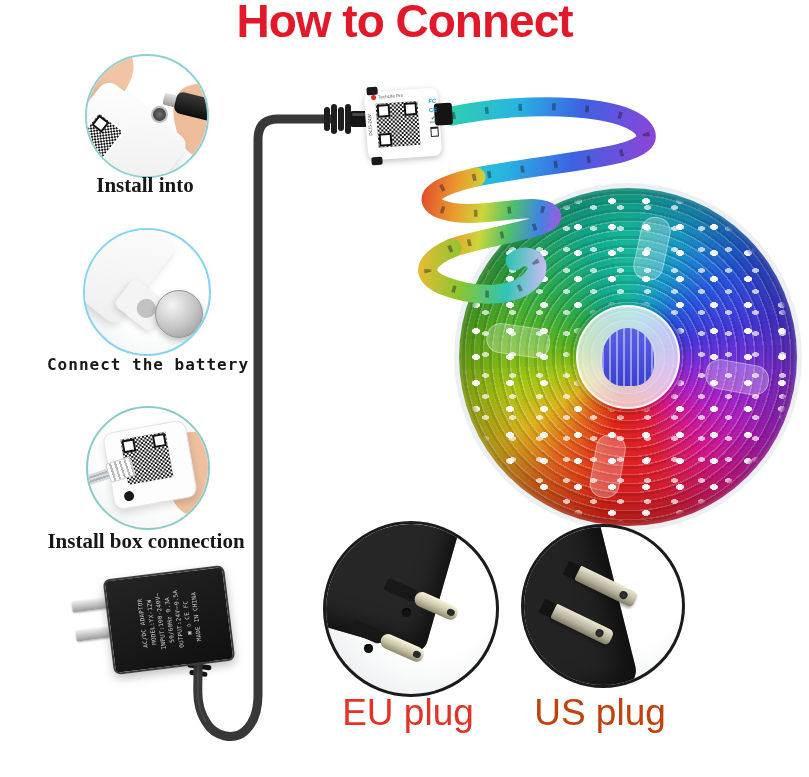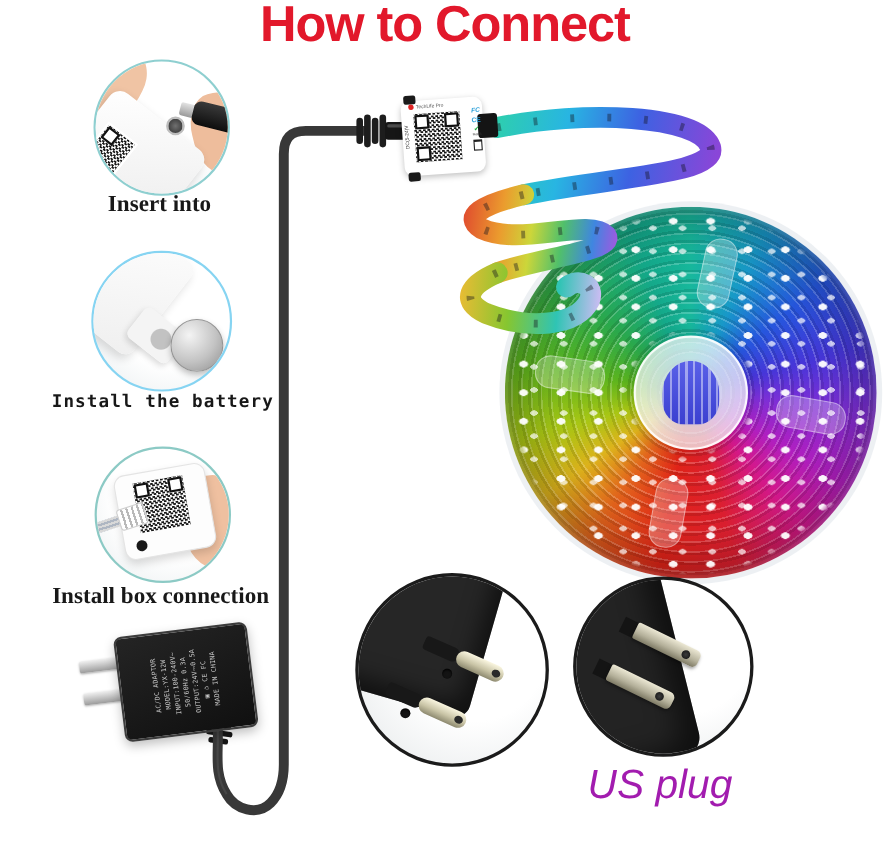--- a/index.html
+++ b/index.html
@@ -184,29 +184,29 @@
     <div class="qr" style="left:-6px;top:60px;width:30px;height:42px;transform:rotate(38deg);border:2px solid #fff;">
         <i class="f tl"></i>
       </div>
     <div class="jack"></div>
     <div class="plug">
         <span class="tip"></span>
         <span class="bod"></span>
       </div>
   </div>
   <div class="caption serifcap cap1">
-    <span>Insert into</span><br>
+    <span>Install into</span><br>
   </div>
 
   <div class="stepcircle c2">
     <div class="remote"></div>
     <div class="tray"></div>
     <div class="batt"></div>
   </div>
-  <div class="caption cap2">Install the battery</div>
+  <div class="caption cap2">Connect the battery</div>
 
   <div class="stepcircle c3">
     <div class="skin" style="right:-14px;top:24px;width:56px;height:84px;transform:rotate(-8deg);background:#efc0a0;"></div>
     <div class="box">
       <div class="qr" style="left:16px;top:8px;width:46px;height:46px;">
           <i class="f tl"></i>
           <i class="f tr"></i>
         </div>
       <div class="btn"></div>
     </div>
@@ -313,27 +313,28 @@
     <div class="dimple d2"></div>
     <div class="pin pinA">
         <span class="base"></span>
         <span class="metal"></span>
       </div>
     <div class="pin pinB">
         <span class="base"></span>
         <span class="metal"></span>
       </div>
   </div>
+  <div class="pluglabel lab-eu" style="color:#e53127;">EU plug</div>
 
   <div class="plugcircle us">
     <div class="us-body"></div>
     <div class="blade blA">
         <span class="bbase"></span>
         <span class="bmetal"></span>
       </div>
     <div class="blade blB">
         <span class="bbase"></span>
         <span class="bmetal"></span>
       </div>
   </div>
-  <div class="pluglabel lab-us" style="color:#a21caf;font-style:italic;">US plug</div>
+  <div class="pluglabel lab-us" style="color:#c2410c;">US plug</div>
 
 </div>
 
 </body></html>

